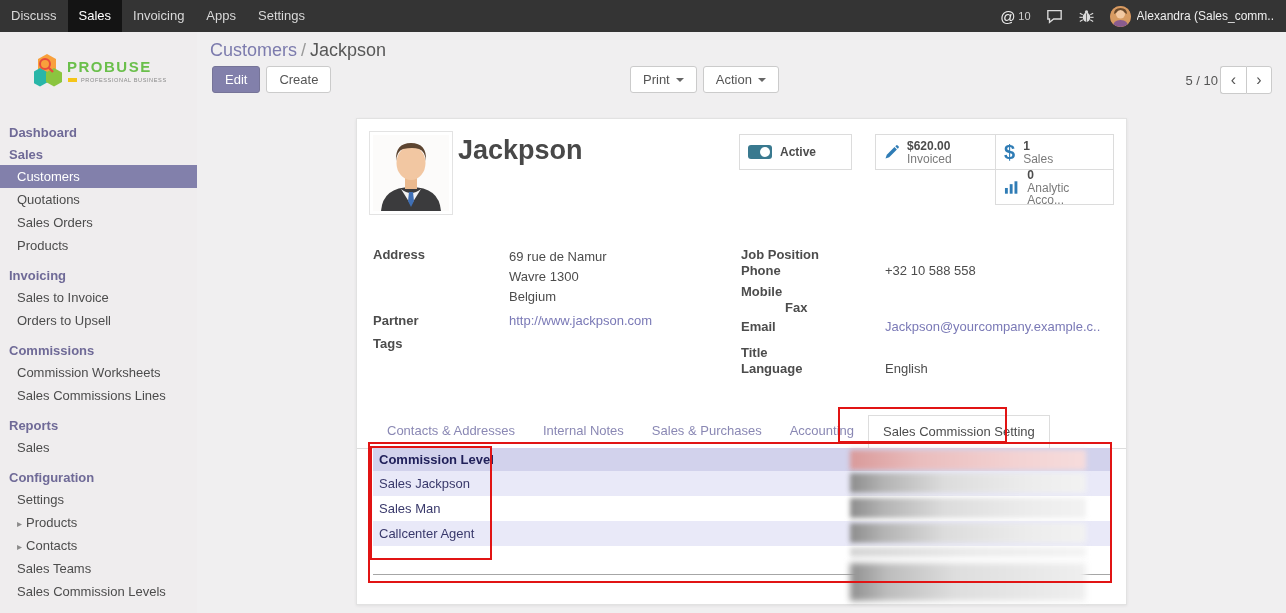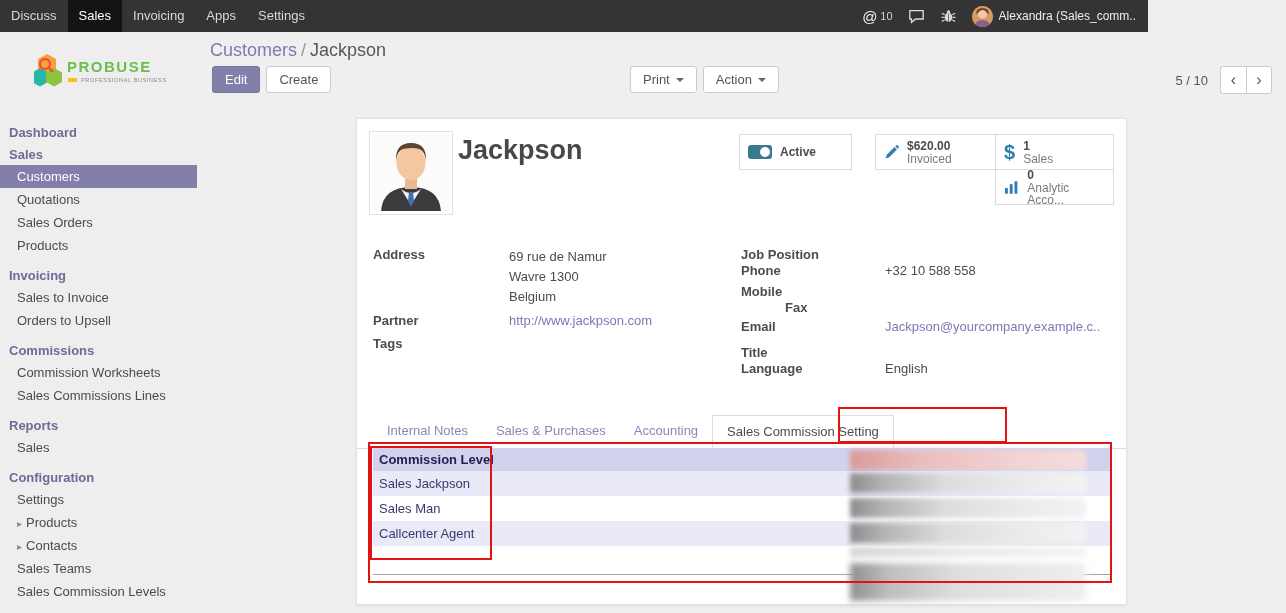--- a/index.html
+++ b/index.html
@@ -2,21 +2,21 @@
 <html><head>
 <meta charset="utf-8">
 <style>
   * { box-sizing: border-box; }
   body {
     margin: 0; width: 1286px; height: 613px; position: relative;
     background: #f0eff0; font-family: "Liberation Sans", sans-serif;
     overflow: hidden; -webkit-font-smoothing: antialiased;
   }
   
-  .topbar { position: absolute; left:0; top:0; width:1148px; height:32px;
+  .topbar { position: absolute; left:0; top:0; width:1286px; height:32px;
     background:#343434; display:flex; align-items:stretch; z-index:20; }
   .tb-menu { display:flex; }
   .tb-item { padding:0 11px; line-height:32px; font-size:13px; color:#d8d8d8; cursor:pointer; }
   .tb-item.active { background:#141414; color:#fff; }
   .tb-right { margin-left:auto; display:flex; align-items:center; gap:15px; padding-right:12px; color:#e3e3e3; font-size:13px; }
   .mention { display:flex; align-items:center; gap:3px; cursor:pointer; }
   .mention .at { font-size:15px; color:#f0f0f0; }
   .mention .cnt { font-size:11px; color:#cfcfcf; }
   .tb-ico { width:17px; height:15px; cursor:pointer; }
   .tb-user { display:flex; align-items:center; gap:6px; cursor:pointer; }
@@ -37,21 +37,21 @@
   .breadcrumb { position:absolute; left:210px; top:40px; font-size:18px; z-index:5; }
   .bc-parent { color:#7c7bad; cursor:pointer; }
   .bc-sep { color:#999; padding:0 4px; }
   .bc-current { color:#585858; }
   .btn { display:inline-flex; align-items:center; gap:6px; font-size:13px; border:1px solid #cbcbcb;
     background:#fff; color:#555; padding:5px 12px; border-radius:3px; cursor:pointer; }
   .btn-primary { background:#8280ab; border-color:#767498; color:#fff; }
   .edit-create { position:absolute; left:212px; top:66px; display:flex; gap:6px; z-index:5; }
   .print-action { position:absolute; left:630px; top:66px; display:flex; gap:6px; z-index:5; }
   .caret { width:0; height:0; border-left:4px solid transparent; border-right:4px solid transparent; border-top:4px solid #666; }
-  .pager { position:absolute; right:14px; top:66px; display:flex; align-items:center; gap:12px; z-index:5; }
+  .pager { position:absolute; right:14px; top:66px; display:flex; align-items:center; gap:2px; z-index:5; }
   .pager-value { font-size:13px; color:#555; }
   .pager-btns { display:flex; }
   .pager-btn { width:26px; height:28px; background:#fff; border:1px solid #cbcbcb; color:#555;
     display:flex; align-items:center; justify-content:center; font-size:16px; cursor:pointer; }
   .pager-btn.left { border-radius:3px 0 0 3px; border-right:none; }
   .pager-btn.right { border-radius:0 3px 3px 0; }
 
   
   .card { position:absolute; left:356px; top:118px; width:771px; height:487px;
     background:#fff; border:1px solid #e2e2e2; box-shadow:0 1px 3px rgba(0,0,0,.07); z-index:4; }
@@ -316,20 +316,21 @@
     <div class="frow" style="height:16px;">
       <span class="flabel">Title</span>
     </div>
     <div class="frow" style="height:16px;">
       <span class="flabel">Language</span>
       <span class="fval">English</span>
     </div>
   </div>
 
   <div class="tabs">
+    <div class="tab">Contacts &amp; Addresses</div>
     <div class="tab">Internal Notes</div>
     <div class="tab">Sales &amp; Purchases</div>
     <div class="tab">Accounting</div>
     <div class="tab active">Sales Commission Setting</div>
   </div>
 
   <div class="ctable">
     <div class="trow thead">
       <span>Commission Level</span>
       <span class="blur blur-head"></span>

